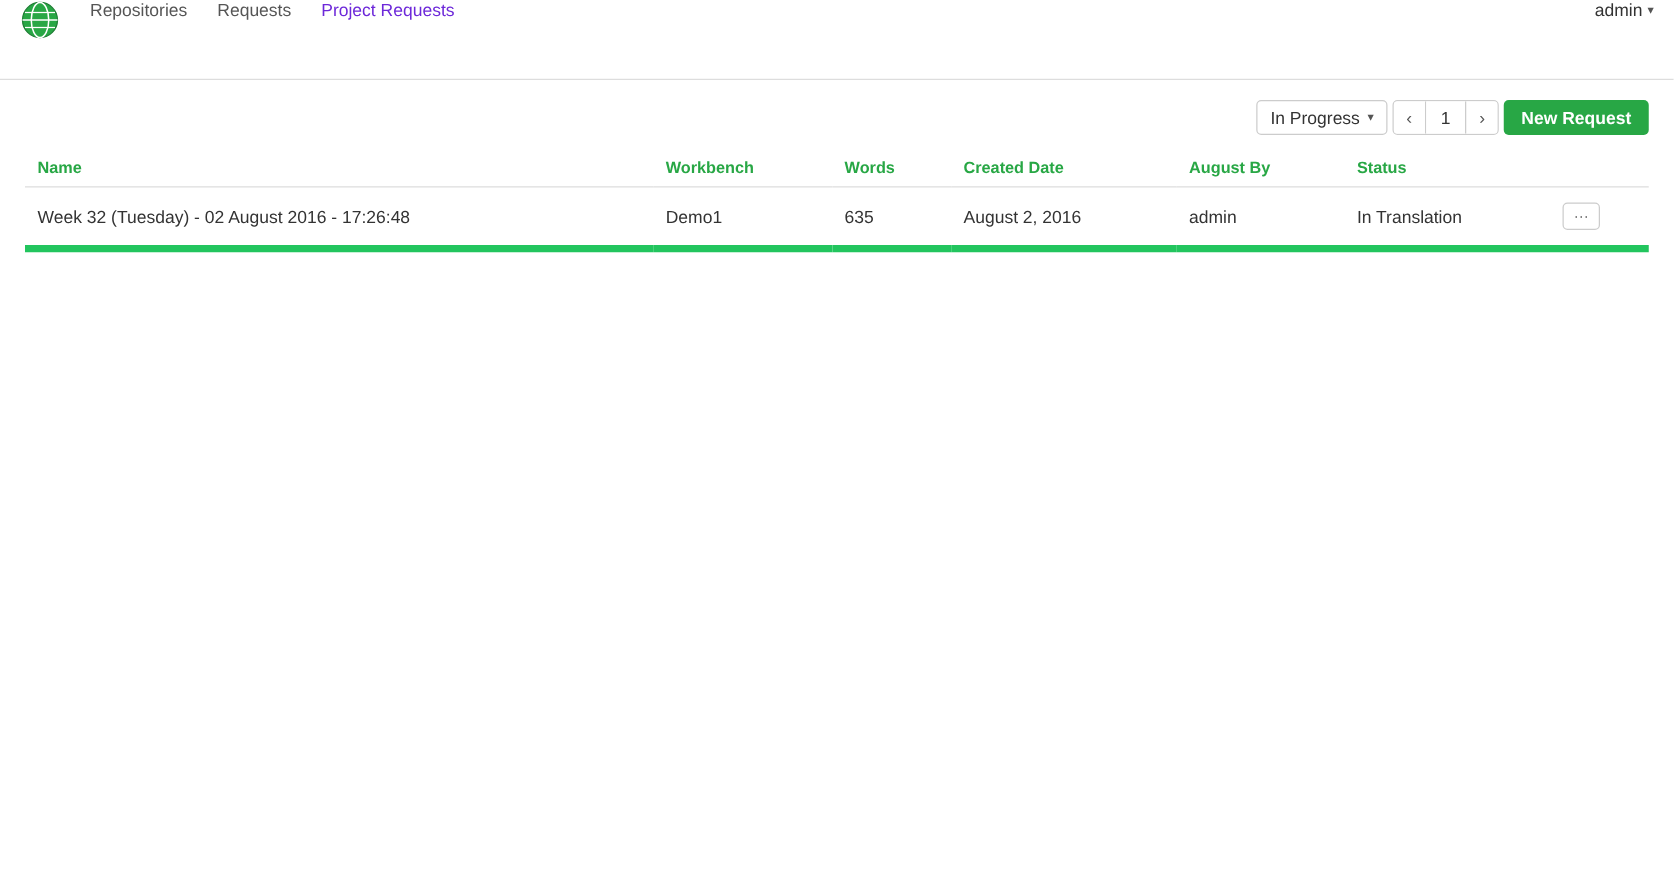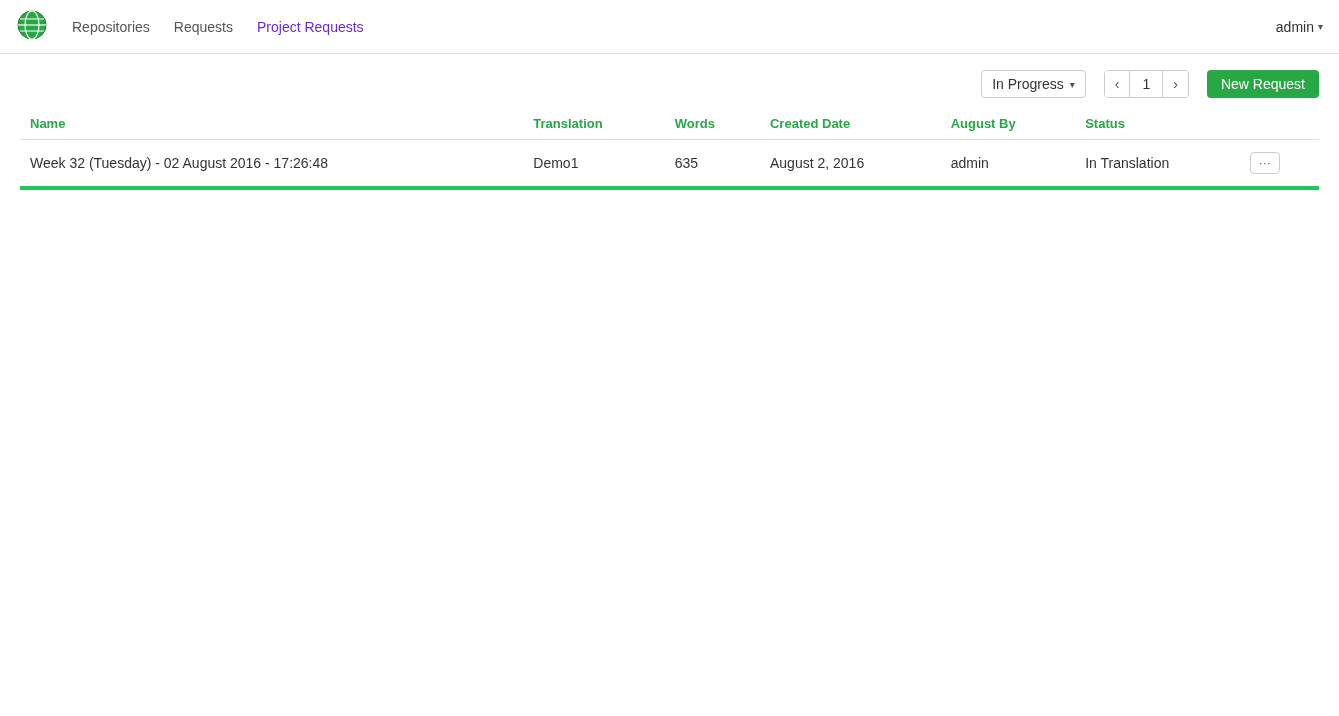--- a/index.html
+++ b/index.html
@@ -11,22 +11,22 @@
     body {
       font-family: Arial, Helvetica, sans-serif;
       font-size: 14px;
       color: #333;
       background: #fff;
     }
 
     
     .navbar {
       display: flex;
-      align-items: center;
-      height: 54px;
+      align-items: flex-start;
+      height: 64px;
       border-bottom: 1px solid #ddd;
       padding: 0 16px;
       gap: 24px;
     }
 
     .navbar-logo {
       width: 32px;
       height: 32px;
       flex-shrink: 0;
     }
@@ -60,21 +60,21 @@
       font-size: 10px;
       color: #555;
     }
 
     
     .toolbar {
       display: flex;
       align-items: center;
       justify-content: flex-end;
       padding: 16px 20px 10px;
-      gap: 18px;
+      gap: 4px;
     }
 
     .filter-dropdown {
       display: flex;
       align-items: center;
       border: 1px solid #ccc;
       border-radius: 4px;
       padding: 5px 10px;
       font-size: 14px;
       background: #fff;
@@ -119,21 +119,21 @@
     }
 
     .btn-new-request {
       background: #28a745;
       color: #fff;
       border: none;
       border-radius: 4px;
       padding: 6px 14px;
       font-size: 14px;
       cursor: pointer;
-      font-weight: 400;
+      font-weight: 700;
     }
 
     
     .table-container {
       padding: 0 20px;
     }
 
     table {
       width: 100%;
       border-collapse: collapse;
@@ -145,21 +145,21 @@
 
     th {
       text-align: left;
       padding: 8px 10px;
       font-size: 13px;
       color: #28a745;
       font-weight: 600;
     }
 
     tbody tr {
-      border-bottom: 4px solid #22c55e;
+      border-bottom: 6px solid #22c55e;
     }
 
     td {
       padding: 12px 10px;
       font-size: 14px;
       color: #333;
       vertical-align: middle;
     }
 
     .actions-btn {
@@ -213,21 +213,21 @@
   </div>
 
   <button class="btn-new-request">New Request</button>
 </div>
 
 <div class="table-container">
   <table>
     <thead>
       <tr>
         <th>Name</th>
-        <th>Translation</th>
+        <th>Workbench</th>
         <th>Words</th>
         <th>Created Date</th>
         <th>August By</th>
         <th>Status</th>
         <th></th>
       </tr>
     </thead>
     <tbody id="table-body">
     <tr>
           <td>Week 32 (Tuesday) - 02 August 2016 - 17:26:48</td>

